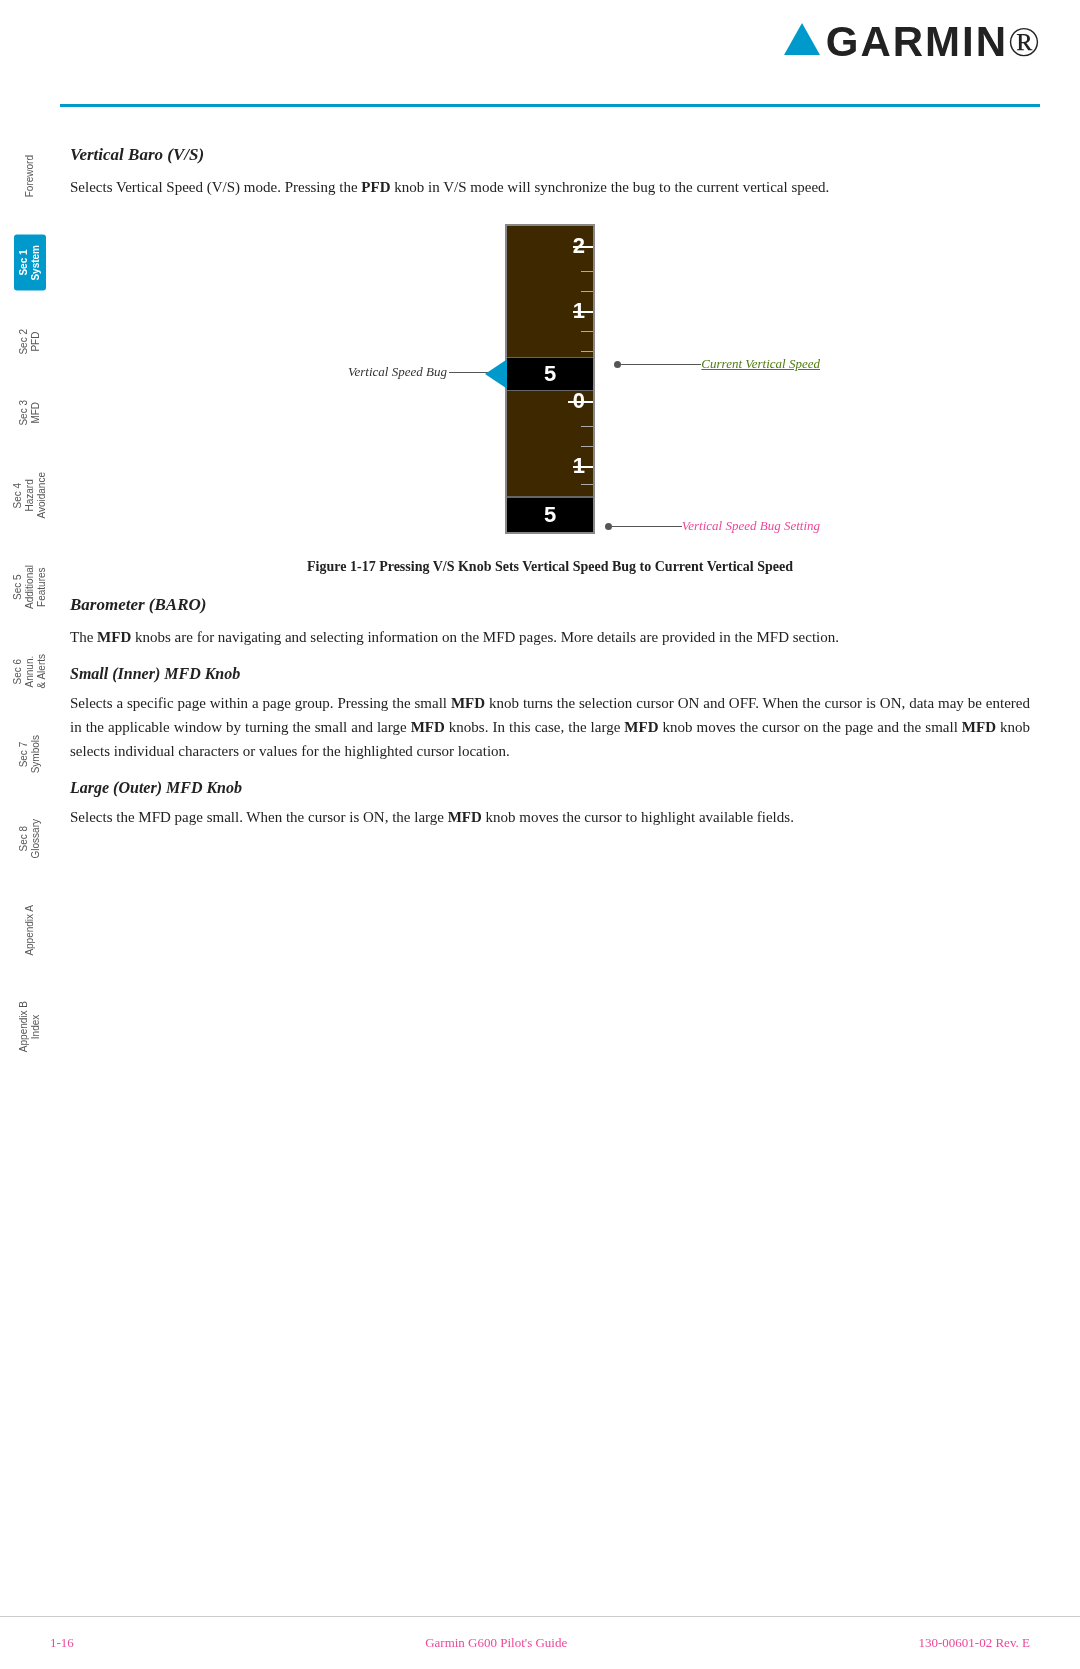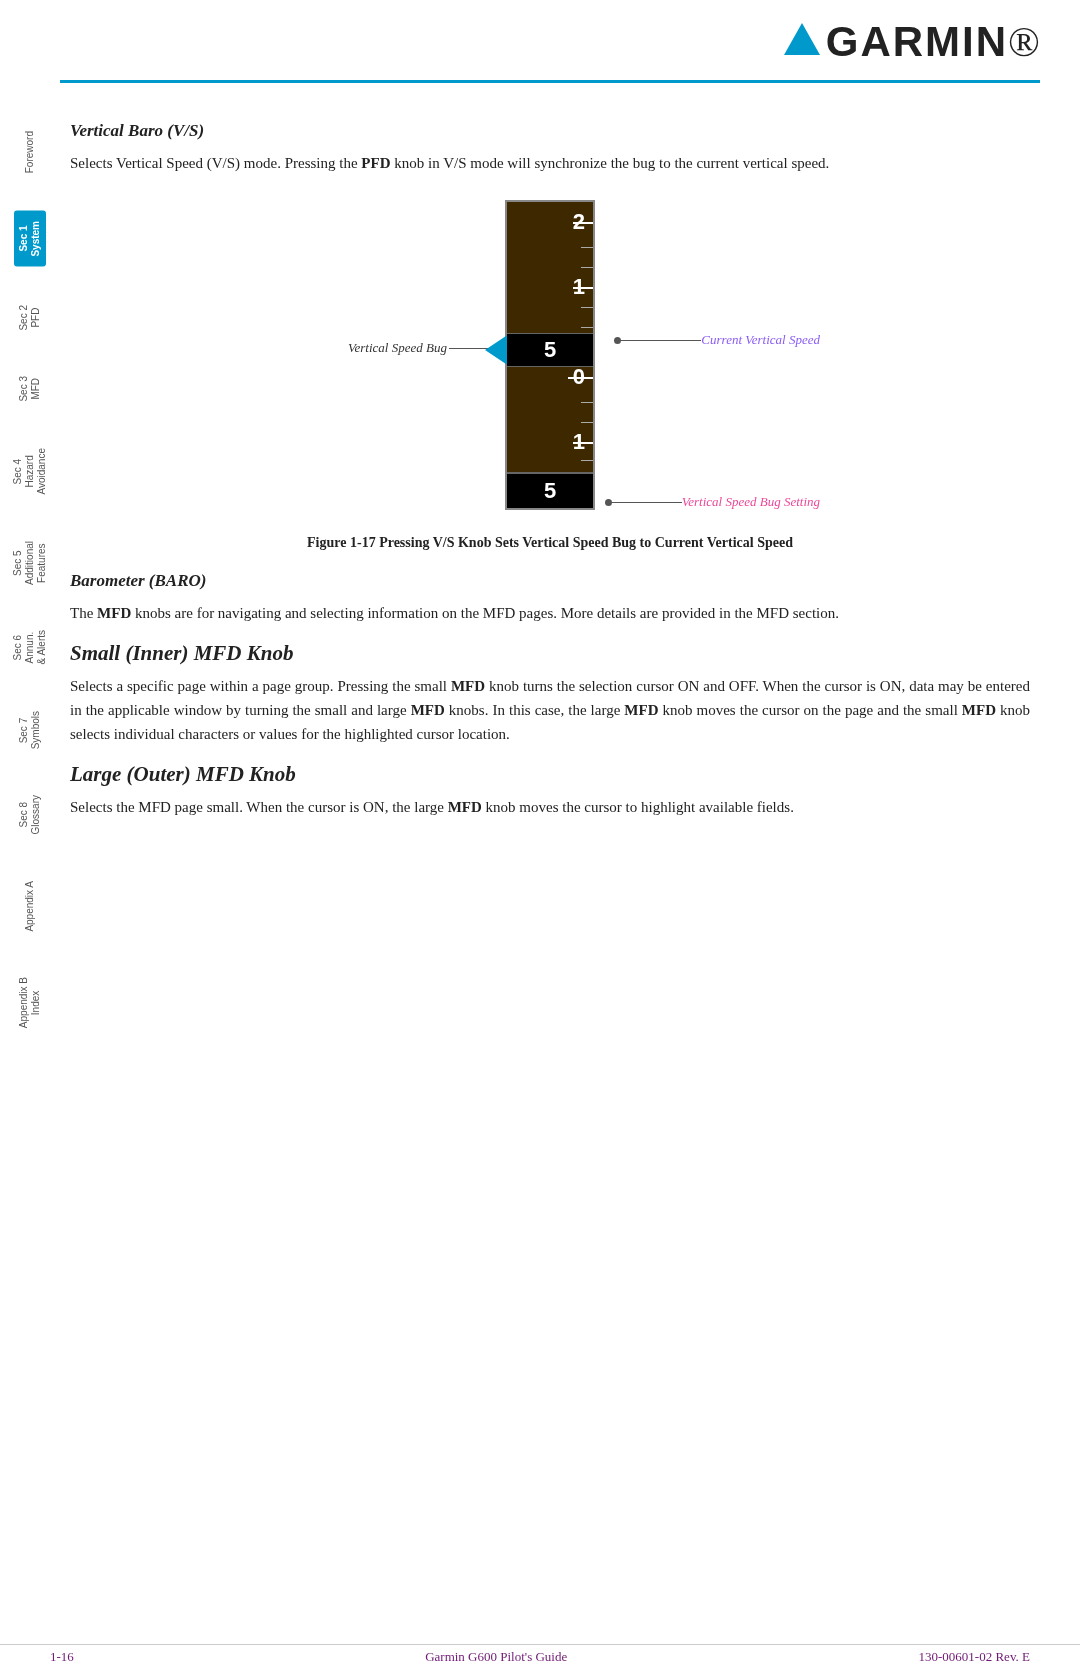--- a/index.html
+++ b/index.html
@@ -12,21 +12,21 @@
       color: #222;
       position: relative;
     }
 
     
     .top-bar {
       display: flex;
       justify-content: flex-end;
       align-items: flex-start;
       padding: 18px 40px 0 0;
-      height: 80px;
+      height: 104px;
     }
     .garmin-logo {
       display: flex;
       align-items: center;
       gap: 0;
     }
     .garmin-triangle {
       width: 0;
       height: 0;
       border-left: 18px solid transparent;
@@ -109,21 +109,21 @@
     .section-heading-bold {
       font-weight: bold;
       font-size: 18px;
       margin-bottom: 8px;
       margin-top: 18px;
     }
 
     .subsection-heading {
       font-style: italic;
       font-weight: bold;
-      font-size: 21px;
+      font-size: 16px;
       margin-bottom: 8px;
       margin-top: 16px;
     }
 
     .body-text {
       font-size: 15px;
       line-height: 1.6;
       text-align: justify;
       margin-bottom: 10px;
     }
@@ -149,24 +149,24 @@
 
     
     .footer {
       position: absolute;
       bottom: 0;
       left: 0;
       right: 0;
       display: flex;
       justify-content: space-between;
       align-items: center;
-      padding: 4px 50px;
+      padding: 18px 50px;
       border-top: 1px solid #ccc;
       font-size: 13px;
-      color: #701a75;
+      color: #ec4899;
     }
 
     
     .sidebar-top-label {
       writing-mode: vertical-rl;
       transform: rotate(180deg);
       font-size: 10px;
       color: #555;
       font-family: Arial, sans-serif;
       text-align: center;
@@ -312,21 +312,21 @@
           <div style="position:absolute; top:285px; right:8px; color:#fff; font-size:22px; font-weight:bold; font-family:Arial,sans-serif; transform:translateY(-50%);">2</div>
           <div style="position:absolute; top:285px; right:0; height:2px; width:20px; background:#fff;"></div>
 
           <div style="position:absolute; bottom:0; left:0; right:0; background:#000; color:#fff; font-size:22px; font-weight:bold; font-family:Arial,sans-serif; text-align:center; padding:4px 0; border-top:2px solid #666;">5</div>
 
         </div>
 
         <div style="position:absolute; right:10px; top:145px; display:flex; align-items:center; gap:0; transform:translateY(-50%);">
           <div style="width:7px; height:7px; border-radius:50%; background:#555;"></div>
           <div style="width:80px; height:1px; background:#555;"></div>
-          <span style="font-style:italic; font-size:13px; color:#8b5cf6; white-space:nowrap;">Current Vertical Speed</span>
+          <span style="font-style:italic; font-size:13px; color:#4d7c0f; white-space:nowrap;text-decoration:underline;">Current Vertical Speed</span>
         </div>
 
         <div style="position:absolute; right:10px; bottom:5px; display:flex; align-items:center; gap:0;">
           <div style="width:7px; height:7px; border-radius:50%; background:#555;"></div>
           <div style="width:70px; height:1px; background:#555;"></div>
           <span style="font-style:italic; font-size:13px; color:#ec4899; white-space:nowrap;">Vertical Speed Bug Setting</span>
         </div>
 
       </div>
     </div>

